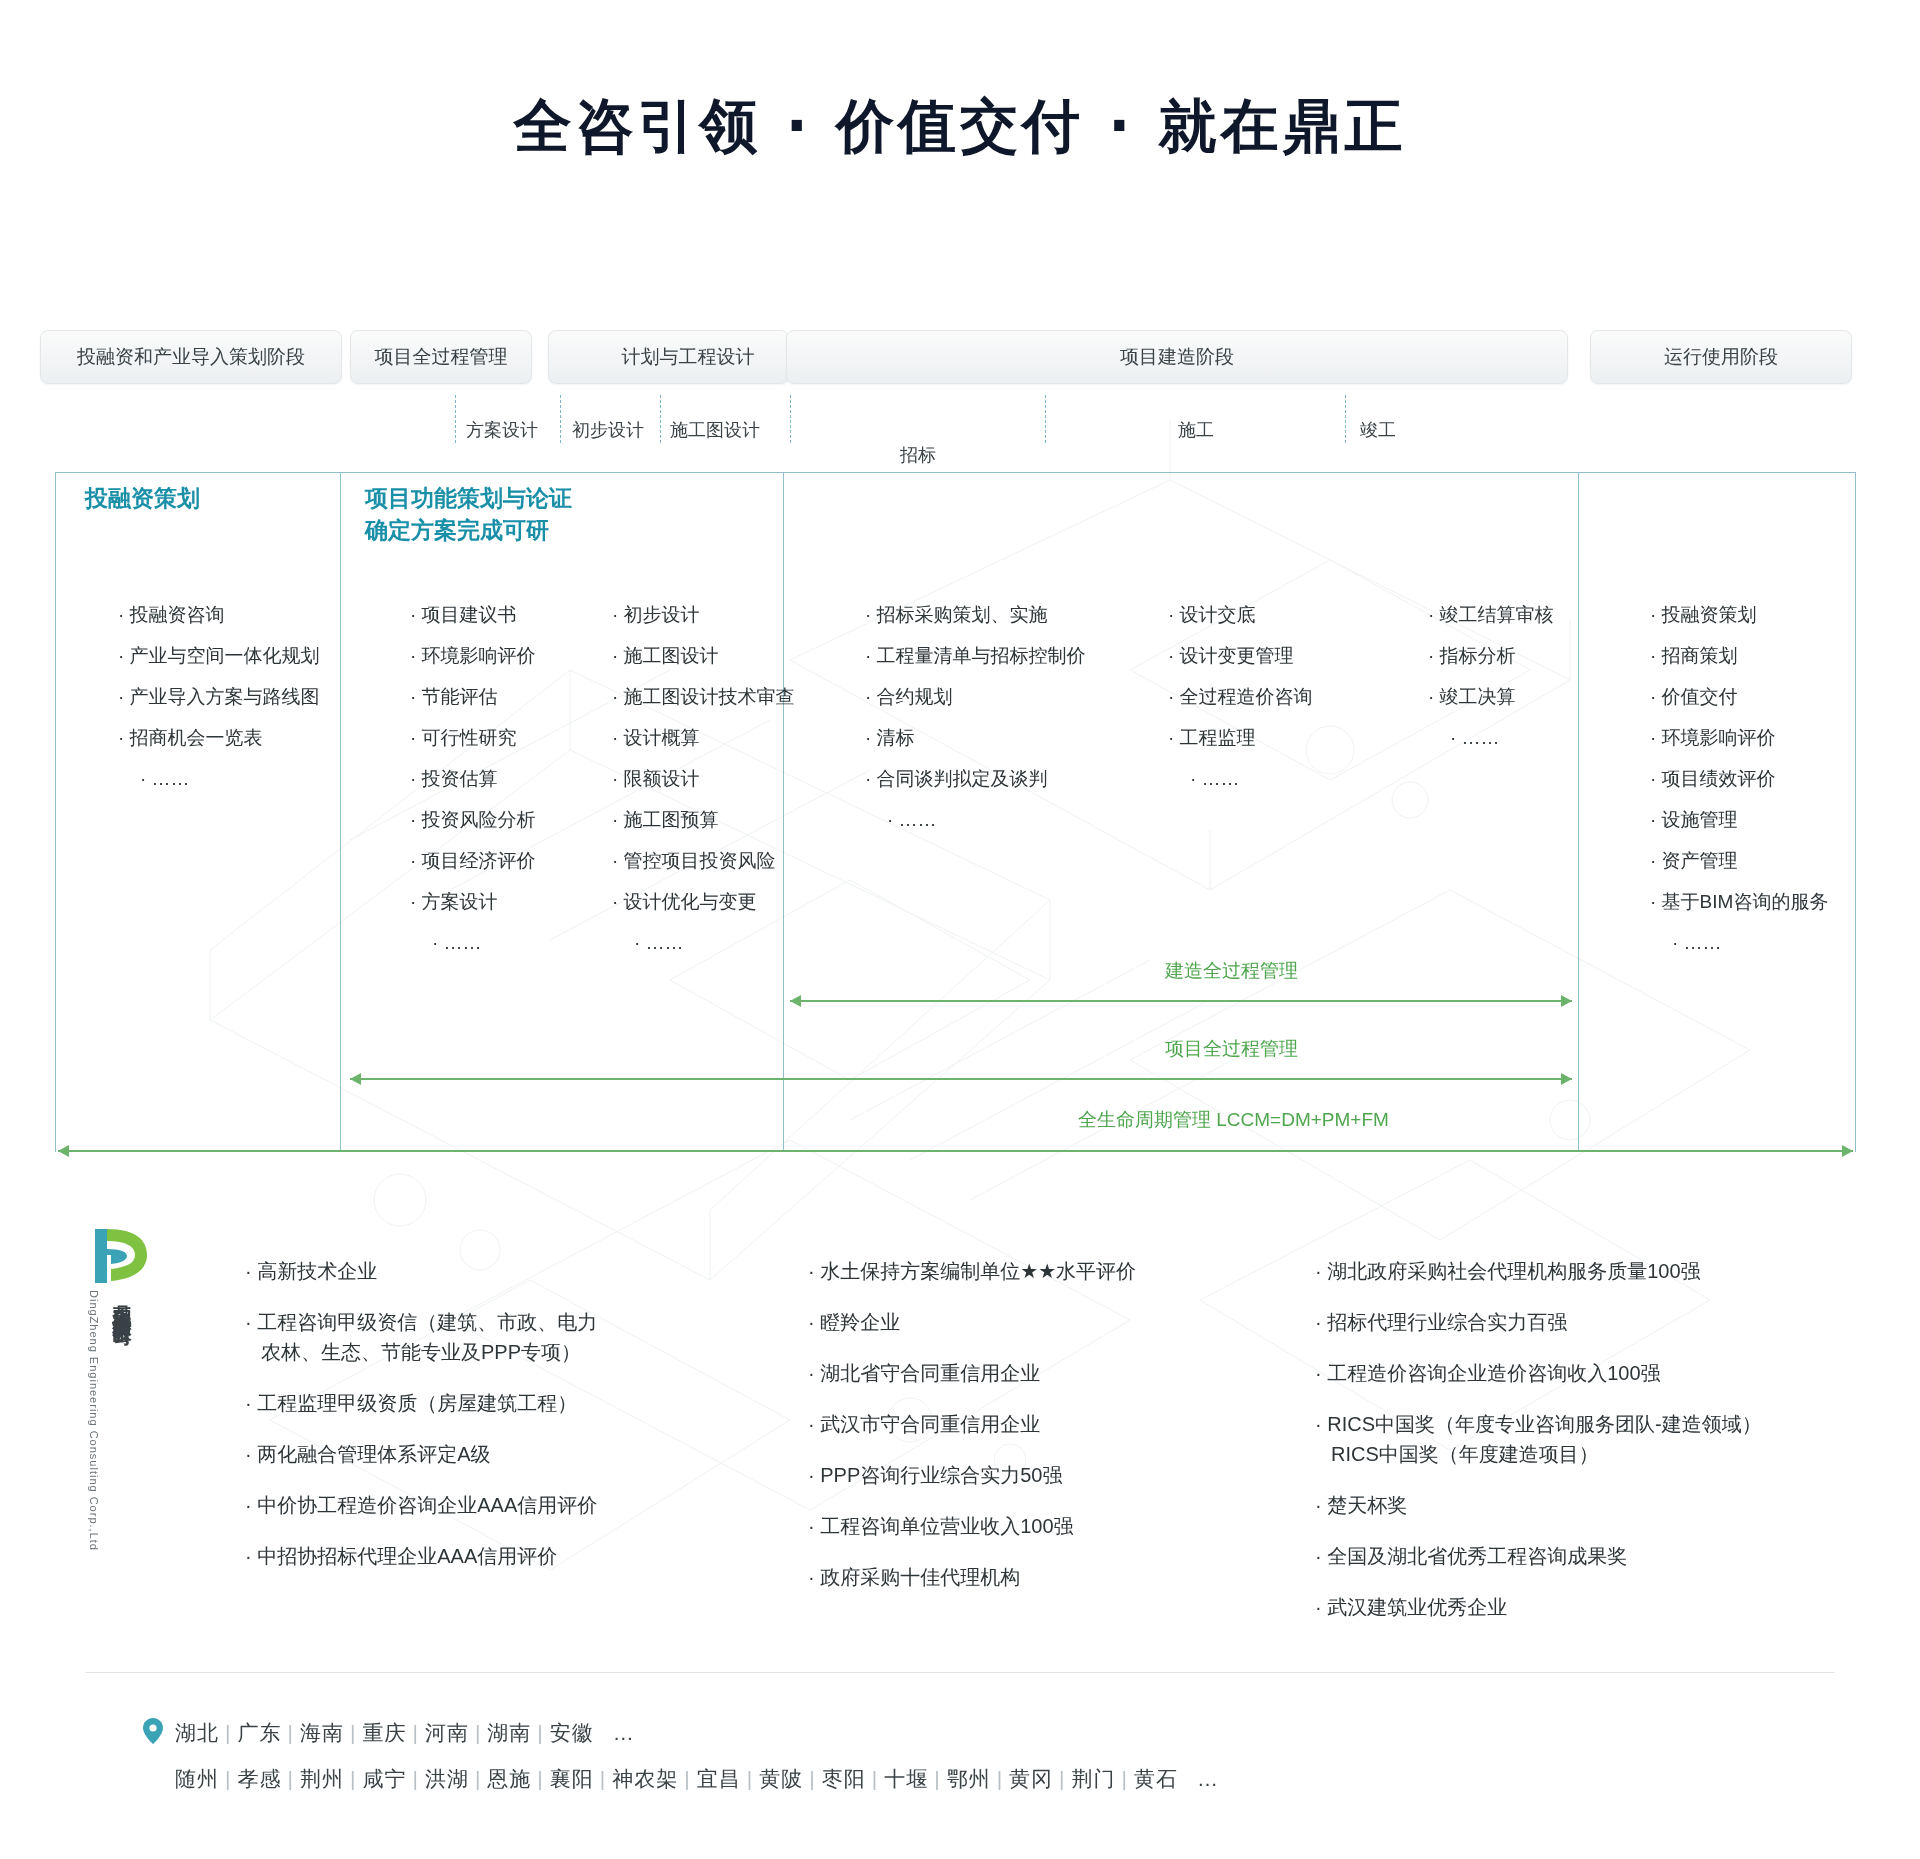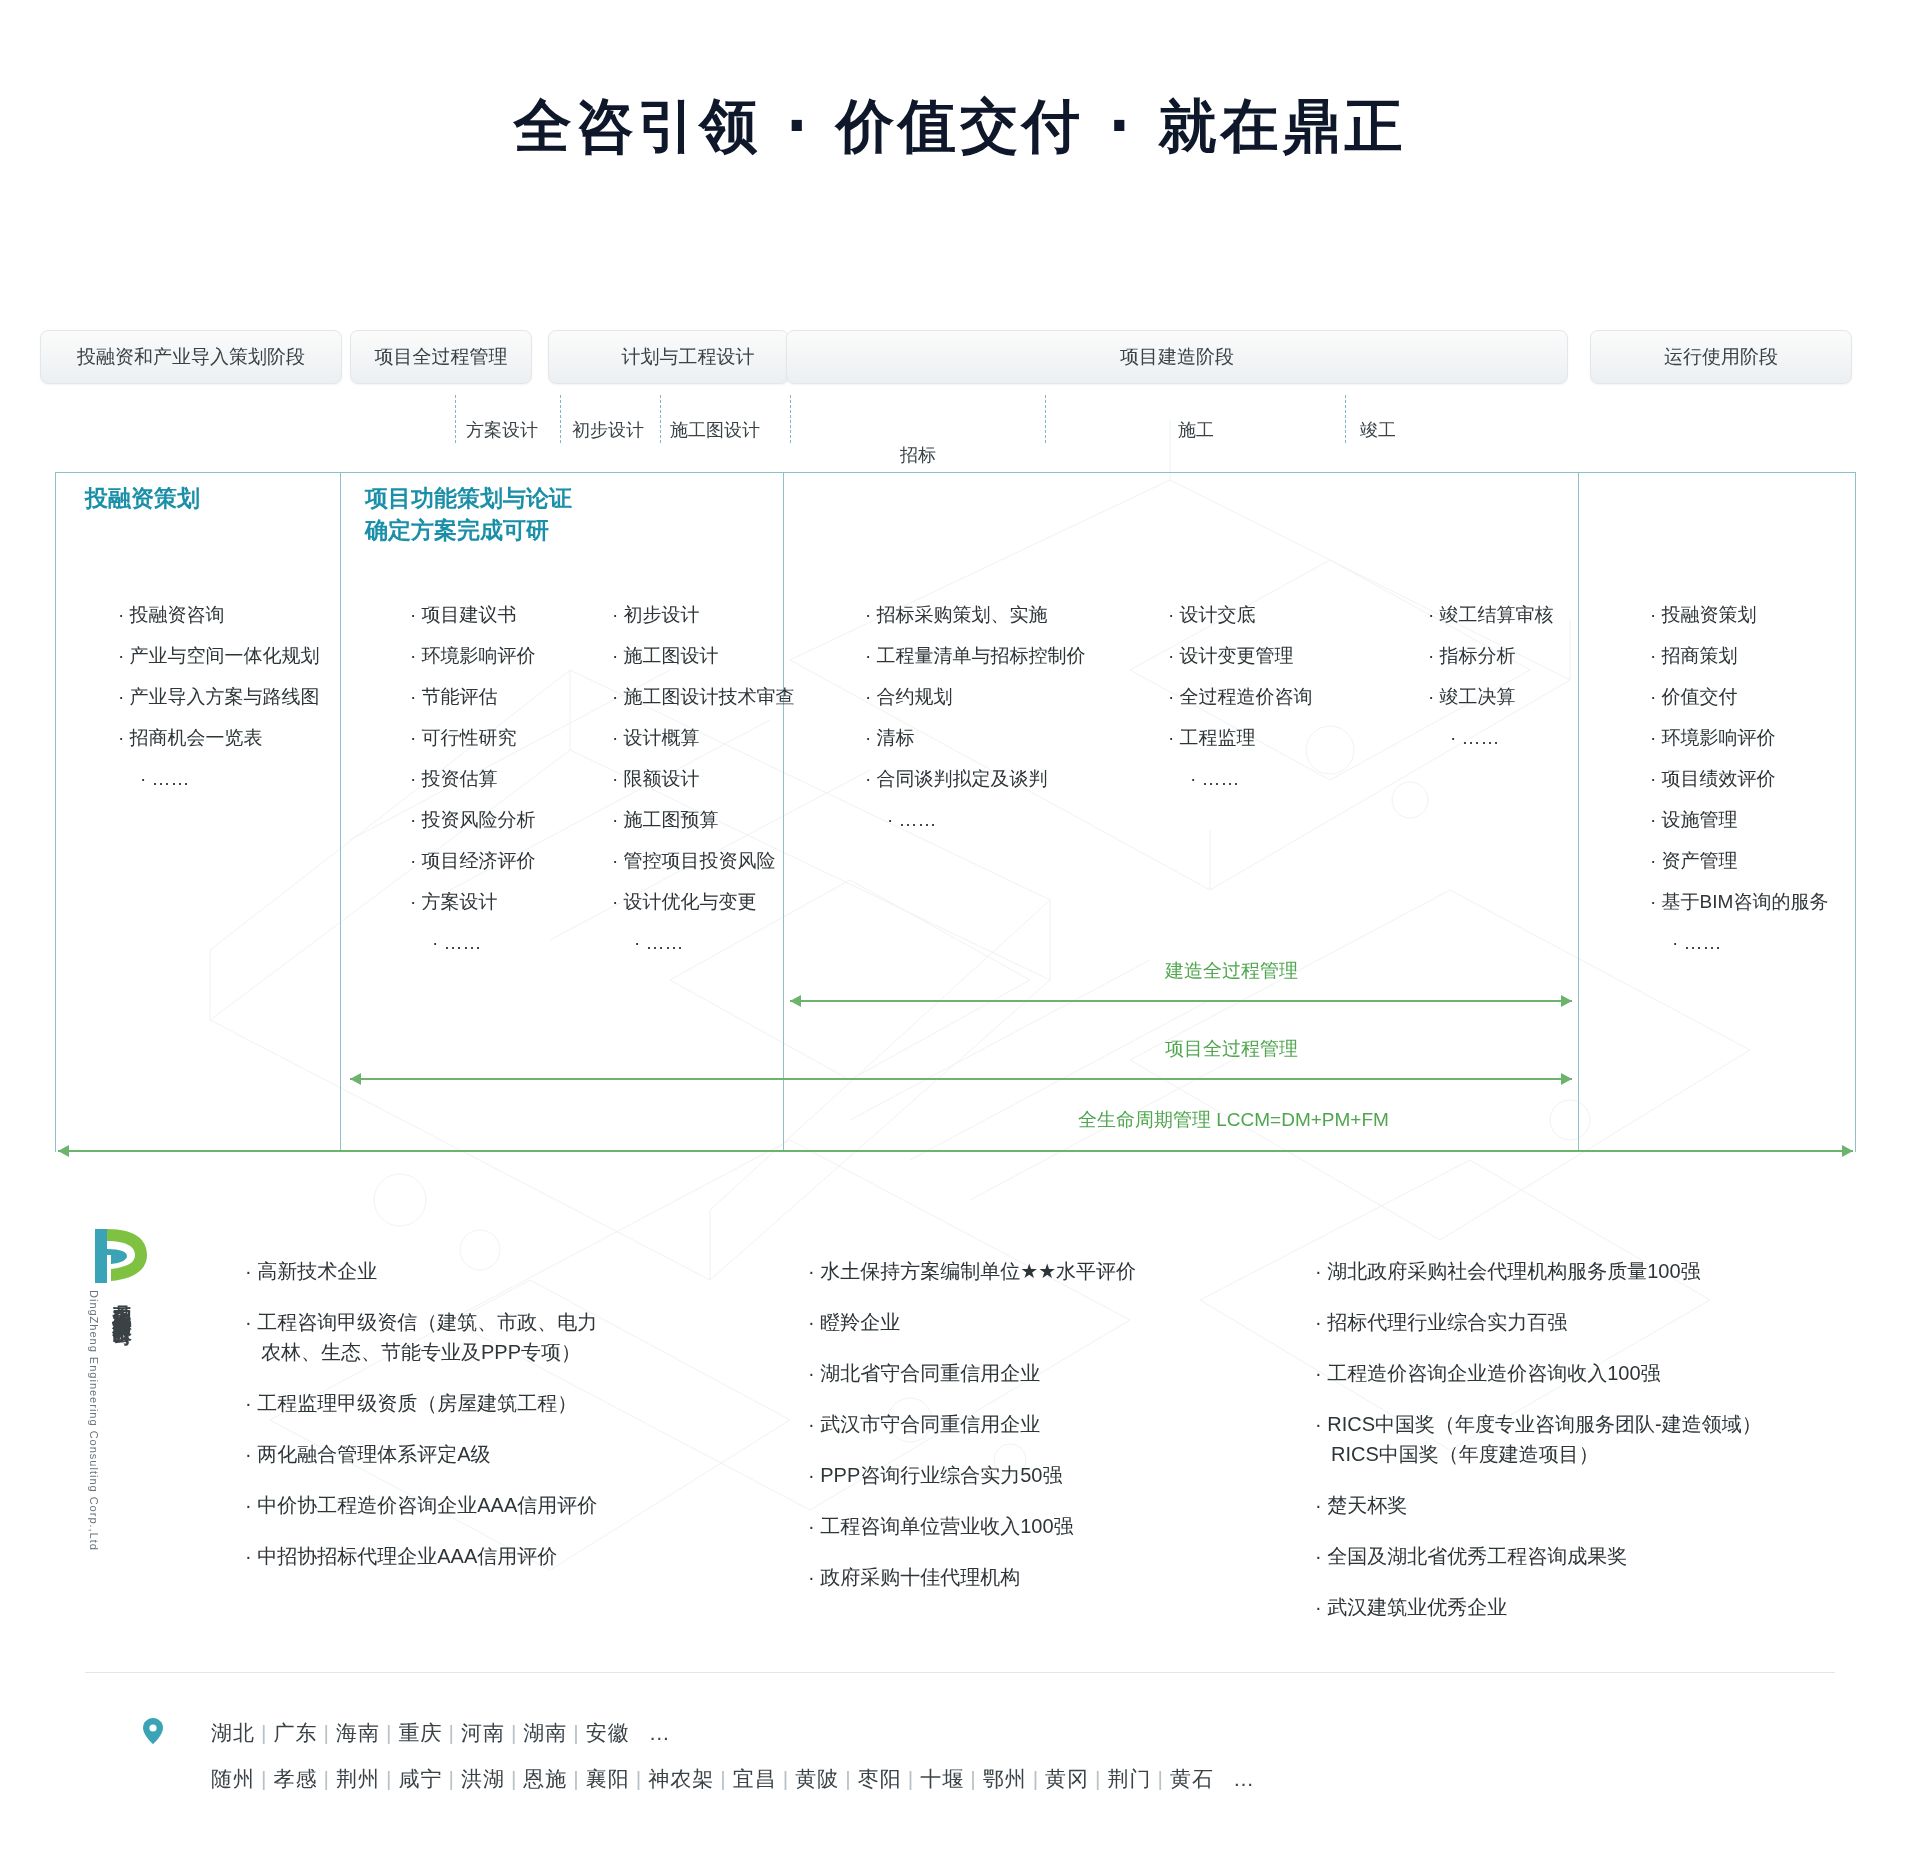--- a/index.html
+++ b/index.html
@@ -107,21 +107,21 @@
   .cred-col li{
     list-style:none;font-size:20px;color:#2e3538;line-height:30px;margin-bottom:21px;white-space:nowrap;
   }
   .cred-col li:before{content:"· ";}
   .cred-col li .cont{display:block;padding-left:16px;}
   .cred-col li .cont:before{content:"";}
 
   
   .footer-sep{position:absolute;left:85px;top:1672px;width:1750px;height:1px;background:#e2e6e9;}
   .footer{position:absolute;left:175px;top:1710px;font-size:21px;color:#3a4246;letter-spacing:1px;}
-  .footer .row{line-height:46px;white-space:nowrap;margin-left:36px;}
+  .footer .row{line-height:46px;white-space:nowrap;}
   .pin{
     position:absolute;left:143px;top:1718px;width:20px;height:26px;
   }
   .sep{color:#b9c1c6;padding:0 6px;}
 </style>
 </head>
 <body>
 
 <div class="page">
 

